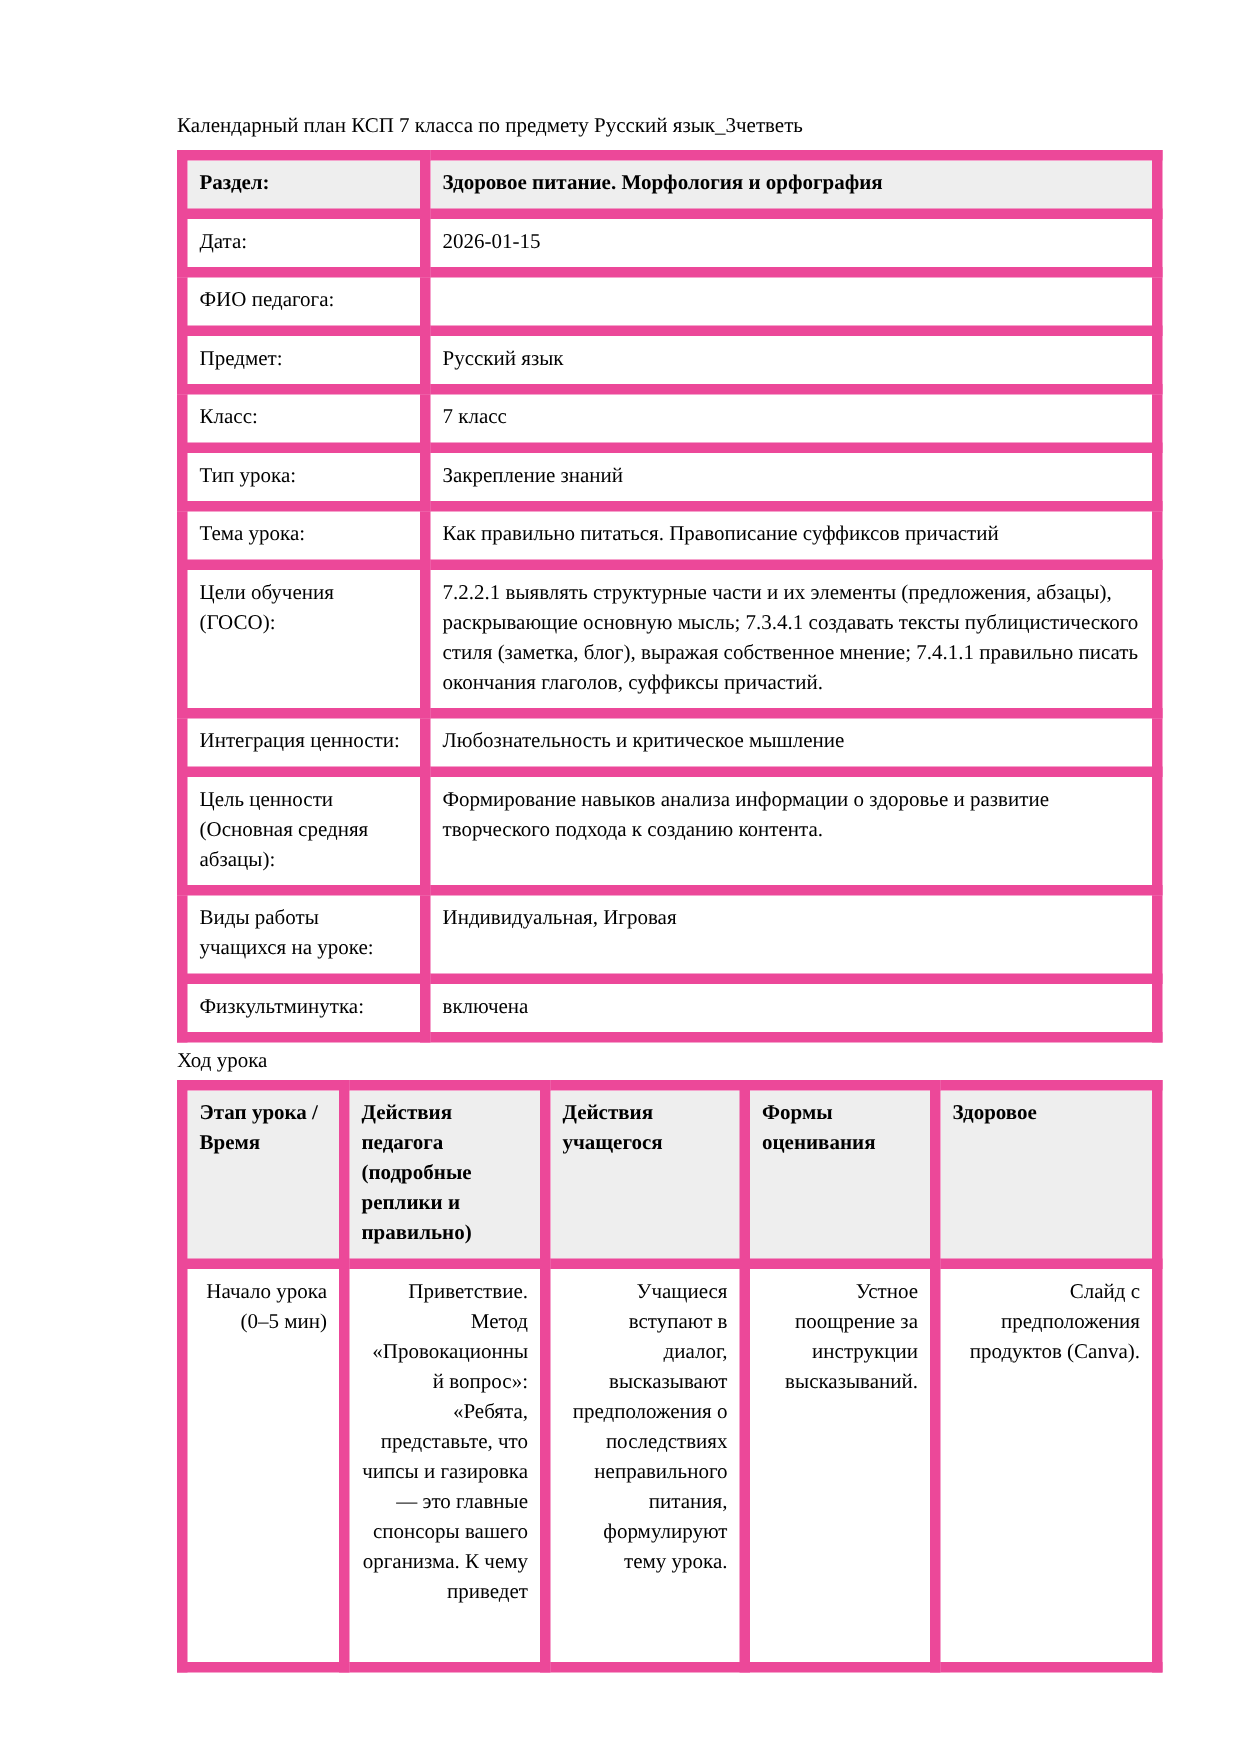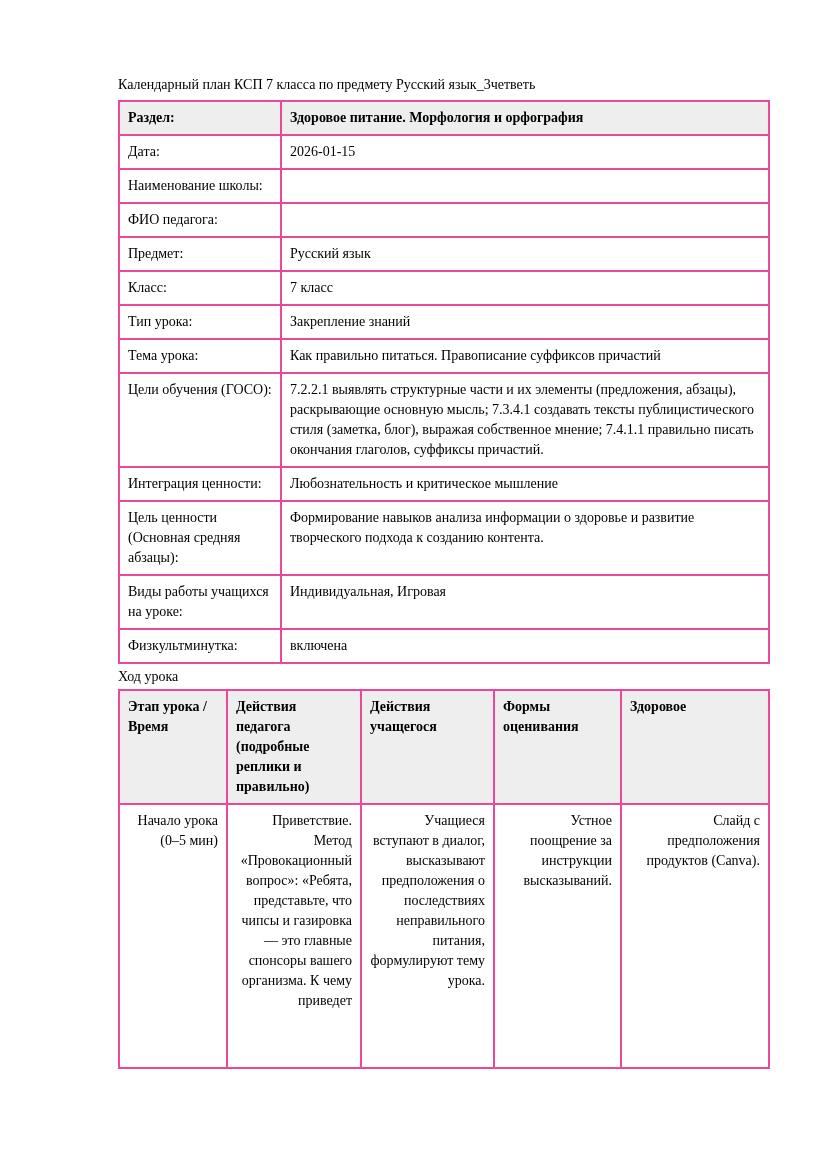--- a/index.html
+++ b/index.html
@@ -26,21 +26,21 @@
     line-height: 18px;
     margin: 0 0 6px 0;
     white-space: nowrap;
   }
   table {
     border-collapse: collapse;
     table-layout: fixed;
     width: 650px;
   }
   td, th {
-    border: 2px solid #ec4899;
+    border: 7px solid #ec4899;
     vertical-align: top;
     text-align: left;
     padding: 6px 8px;
     line-height: 20px;
     font-size: 14px;
     font-weight: normal;
     overflow: hidden;
     word-wrap: break-word;
     overflow-wrap: break-word;
   }
@@ -83,24 +83,20 @@
       <col class="col-value">
     </colgroup>
     <tbody>
       <tr class="hdr">
         <td>Раздел:</td>
         <td>Здоровое питание. Морфология и орфография</td>
       </tr>
       <tr>
         <td>Дата:</td>
         <td>2026-01-15</td>
-      </tr>
-      <tr>
-        <td>Наименование школы:</td>
-        <td></td>
       </tr>
       <tr>
         <td>ФИО педагога:</td>
         <td></td>
       </tr>
       <tr>
         <td>Предмет:</td>
         <td>Русский язык</td>
       </tr>
       <tr>

